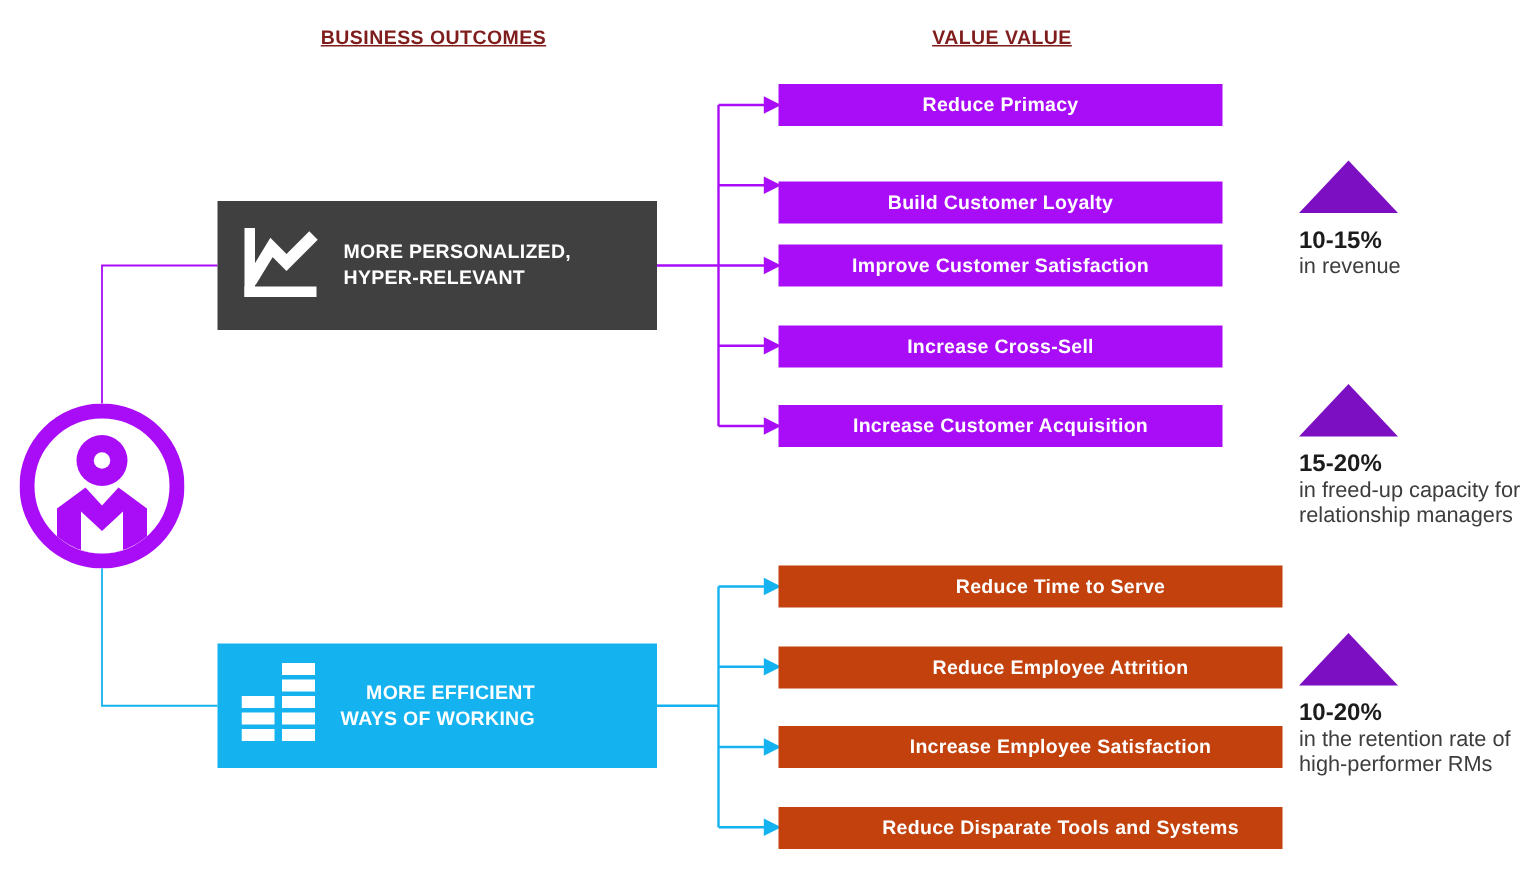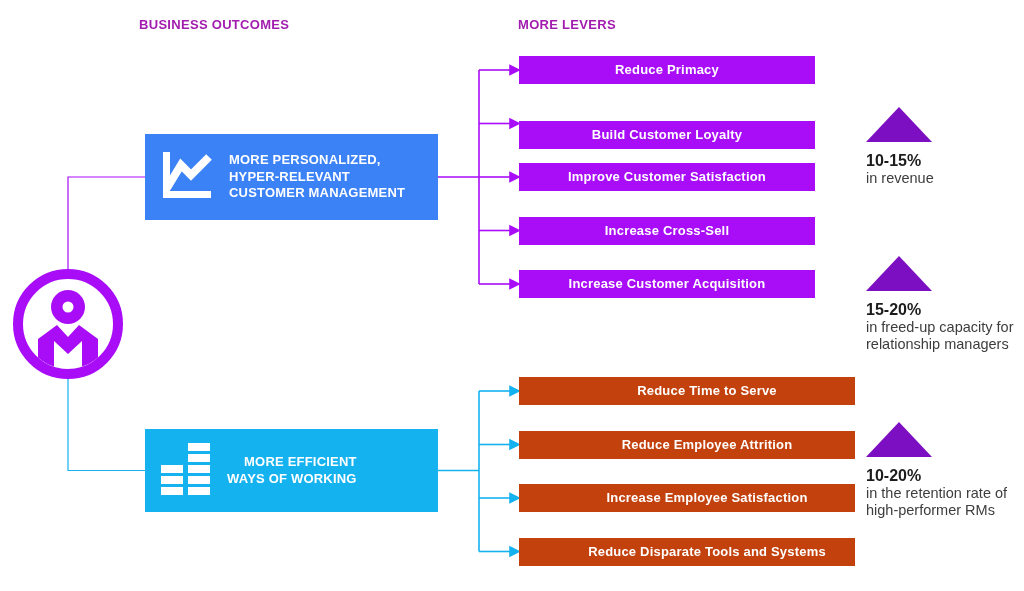--- a/index.html
+++ b/index.html
@@ -1,35 +1,35 @@
 <!DOCTYPE html>
 <html><head>
 <meta charset="utf-8">
 <style>
   html,body{margin:0;padding:0;background:#ffffff;}
   .canvas{
     position:relative;width:1024px;height:591px;background:#ffffff;overflow:hidden;
     font-family:"Liberation Sans", sans-serif;
   }
   .col-header{
-    position:absolute;top:17px;width:300px;text-align:left;
-    font-size:13px;font-weight:bold;color:#a21caf;letter-spacing:.3px;
+    position:absolute;top:17px;width:300px;text-align:center;
+    font-size:13px;font-weight:bold;color:#7f1d1d;letter-spacing:.3px;text-decoration:underline;
   }
   #header-outcomes{left:139px;}
   #header-levers{left:518px;}
 
   .connectors{position:absolute;left:0;top:0;width:1024px;height:591px;pointer-events:none;}
 
   .person-wrap{position:absolute;left:13px;top:269px;width:110px;height:110px;}
 
   .outcome-box{
     position:absolute;left:145px;width:293px;display:flex;align-items:center;
     padding-left:16px;box-sizing:border-box;color:#ffffff;
   }
-  #outcome-1{top:134px;height:86px;background:#3b82f6;}
+  #outcome-1{top:134px;height:86px;background:#404040;}
   #outcome-2{top:429px;height:83px;background:#15b2f0;text-align:right;}
   .outcome-text{margin-left:16px;font-size:13px;font-weight:bold;line-height:1.3;letter-spacing:.2px;}
   .outcome-text span{display:block;white-space:nowrap;}
 
   .lever{
     position:absolute;left:519px;width:296px;height:28px;line-height:28px;
     text-align:center;color:#ffffff;font-size:13px;font-weight:bold;letter-spacing:.2px;
   }
   .lever.purple{background:#a90df8;}
   .lever.cyan{background:#c2410c;padding-left:40px;}
@@ -46,21 +46,21 @@
   .metric-value{font-size:16px;font-weight:bold;color:#1c1c1c;line-height:19px;}
   .metric-desc{font-size:14.5px;color:#3d3d3d;line-height:17px;}
   .metric-desc span{display:block;white-space:nowrap;}
 </style>
 </head>
 <body>
 
 <div class="canvas">
 
   <div class="col-header" id="header-outcomes">BUSINESS OUTCOMES</div>
-  <div class="col-header" id="header-levers">MORE LEVERS</div>
+  <div class="col-header" id="header-levers">VALUE VALUE</div>
 
   <svg class="connectors" viewBox="0 0 1024 591" xmlns="http://www.w3.org/2000/svg">
 
     <path d="M68 269 L68 177 L145 177" fill="none" stroke="#a90df8" stroke-width="1.2"></path>
     <path d="M438 177 L479 177" fill="none" stroke="#a90df8" stroke-width="1.6"></path>
     <path d="M479 70 L479 284" fill="none" stroke="#a90df8" stroke-width="1.6"></path>
     <g stroke="#a90df8" stroke-width="1.6" fill="#a90df8">
       <path d="M479 70 L510 70"></path>
         <polygon points="510,65.5 510,74.5 519,70"></polygon>
       <path d="M479 123.5 L510 123.5"></path>
@@ -107,21 +107,20 @@
     <span>
       <svg width="52" height="52" viewBox="0 0 52 52" xmlns="http://www.w3.org/2000/svg">
         <rect x="2" y="3" width="7" height="46" fill="#ffffff"></rect>
         <rect x="2" y="42" width="48" height="7" fill="#ffffff"></rect>
         <polyline points="6,39 20,16 30,26 48,8" fill="none" stroke="#ffffff" stroke-width="8"></polyline>
       </svg>
     </span>
     <div class="outcome-text">
       <span>MORE PERSONALIZED,</span>
       <span>HYPER-RELEVANT</span>
-      <span>CUSTOMER MANAGEMENT</span>
     </div>
   </div>
 
   <div class="outcome-box" id="outcome-2">
     <span>
       <svg width="50" height="56" viewBox="0 0 50 56" xmlns="http://www.w3.org/2000/svg" fill="#ffffff">
         <rect x="27" y="2" width="22" height="8"></rect>
         <rect x="27" y="13" width="22" height="8"></rect>
         <rect x="27" y="24" width="22" height="8"></rect>
         <rect x="27" y="35" width="22" height="8"></rect>

